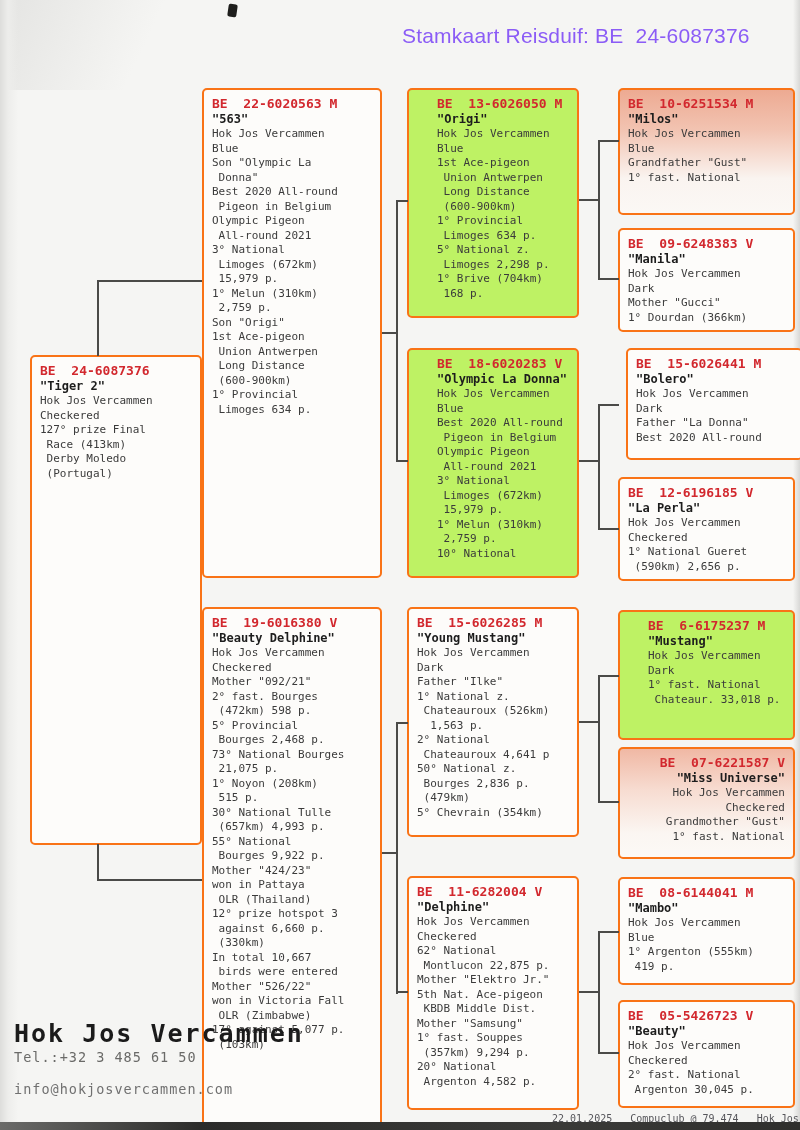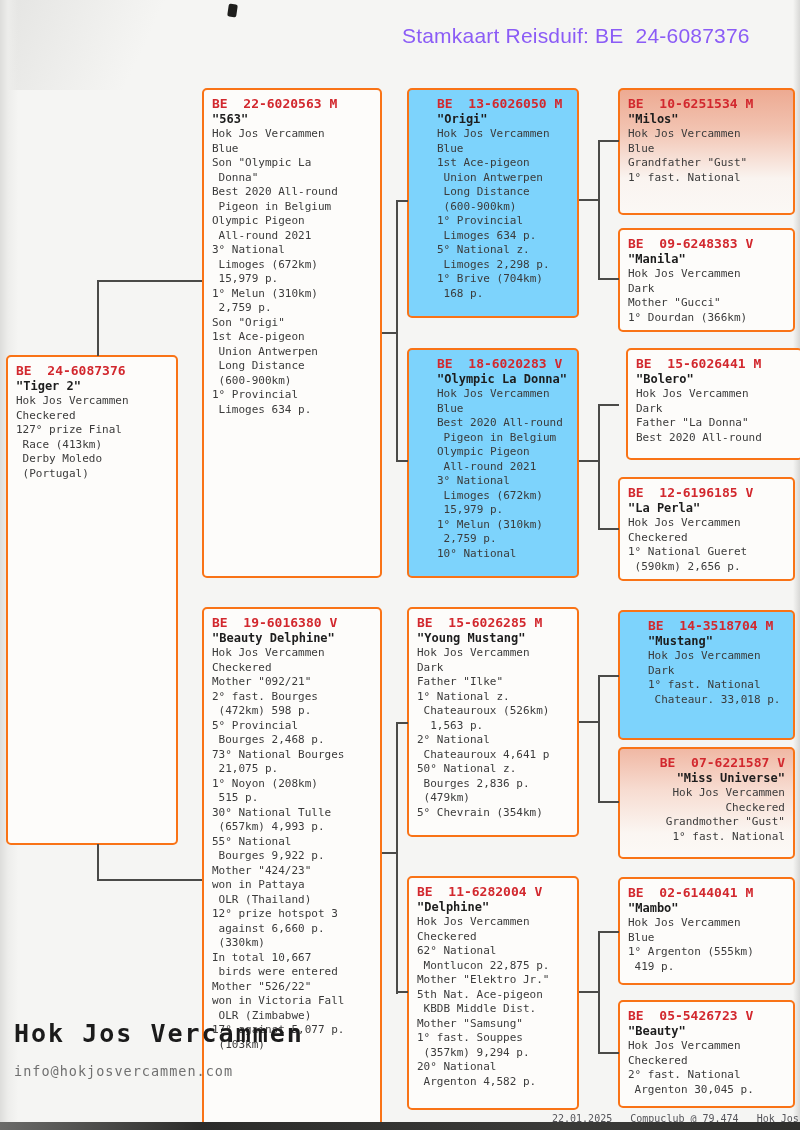--- a/index.html
+++ b/index.html
@@ -25,21 +25,21 @@
     font-size:21px;color:#8b5cf6;white-space:pre;letter-spacing:0.2px;
   }
 
   .pbox{
     position:absolute;box-sizing:border-box;
     background:#fdfcfa;
     border:2px solid #f97316;border-radius:5px;
     padding:5px 8px 4px 8px;
     color:#3b3b3b;
   }
-  .pbox.salmon{background:#7dd3fc;padding-left:28px;}
+  .pbox.salmon{background:#bef264;padding-left:28px;}
   .pbox.salmon-fade{background:linear-gradient(180deg,#edaa92 0%,#f2c3b1 32%,#faf4f0 72%,#fbf8f5 100%);}
   .pbox.salmon-faint{background:linear-gradient(180deg,#f0b8a4 0%,#f7dcd1 38%,#fbf6f2 78%,#fcf9f6 100%);}
   .ring{font-size:13px;line-height:17px;font-weight:bold;color:#d2282e;white-space:pre;}
   .pname{font-size:12px;line-height:15px;font-weight:bold;color:#1d1d1d;white-space:pre;}
   .plines{margin:0;font-family:inherit;font-size:11px;line-height:14.5px;white-space:pre;color:#3b3b3b;}
 
   .cline{position:absolute;background:#4a4a48;}
 
   .contact{position:absolute;left:14px;top:1020px;width:380px;}
   .contact-name{font-size:25px;line-height:28px;font-weight:bold;color:#1b1b1b;letter-spacing:2px;white-space:pre;}
@@ -50,21 +50,21 @@
 </head>
 <body>
 
 <div class="shade-topleft"></div>
 <div class="shade-left"></div>
 <div class="shade-right"></div>
 <div class="top-speck"></div>
 
 <div class="title">Stamkaart Reisduif: BE  24-6087376</div>
 
-<div class="pbox" style="left:6px;top:355px;width:172px;height:490px;">
+<div class="pbox" style="left:30px;top:355px;width:172px;height:490px;">
   <div class="ring">BE  24-6087376</div>
   <div class="pname">"Tiger 2"</div>
   <pre class="plines">Hok Jos Vercammen
 Checkered
 127° prize Final
  Race (413km)
  Derby Moledo
  (Portugal)</pre>
 </div>
 
@@ -216,54 +216,55 @@
 </div>
 <div class="pbox" style="left:618px;top:477px;width:177px;height:104px;">
   <div class="ring">BE  12-6196185 V</div>
   <div class="pname">"La Perla"</div>
   <pre class="plines">Hok Jos Vercammen
 Checkered
 1° National Gueret
  (590km) 2,656 p.</pre>
 </div>
 <div class="pbox salmon" style="left:618px;top:610px;width:177px;height:130px;">
-  <div class="ring">BE  14-3518704 M</div>
+  <div class="ring">BE  6-6175237 M</div>
   <div class="pname">"Mustang"</div>
   <pre class="plines">Hok Jos Vercammen
 Dark
 1° fast. National
  Chateaur. 33,018 p.</pre>
 </div>
 <div class="pbox salmon-faint" style="left:618px;top:747px;width:177px;height:112px;text-align:right;">
   <div class="ring">BE  07-6221587 V</div>
   <div class="pname">"Miss Universe"</div>
   <pre class="plines">Hok Jos Vercammen
 Checkered
 Grandmother "Gust"
 1° fast. National</pre>
 </div>
 <div class="pbox" style="left:618px;top:877px;width:177px;height:108px;">
-  <div class="ring">BE  02-6144041 M</div>
+  <div class="ring">BE  08-6144041 M</div>
   <div class="pname">"Mambo"</div>
   <pre class="plines">Hok Jos Vercammen
 Blue
 1° Argenton (555km)
  419 p.</pre>
 </div>
 <div class="pbox" style="left:618px;top:1000px;width:177px;height:108px;">
   <div class="ring">BE  05-5426723 V</div>
   <div class="pname">"Beauty"</div>
   <pre class="plines">Hok Jos Vercammen
 Checkered
 2° fast. National
  Argenton 30,045 p.</pre>
 </div>
 
 <div class="contact">
   <div class="contact-name">Hok Jos Vercammen</div>
+  <div class="contact-line">Tel.:+32 3 485 61 50</div>
   <div class="contact-email">info@hokjosvercammen.com</div>
 
 </div>
 
 <div class="footer-note">22.01.2025   Compuclub @ 79.474   Hok Jos Vercammen</div>
 
 <div class="bottom-strip"></div>
 
 <div class="cline" style="left: 97px; top: 280px; width: 105px; height: 2px;"></div>
 <div class="cline" style="left: 97px; top: 280px; width: 2px; height: 76px;"></div>

